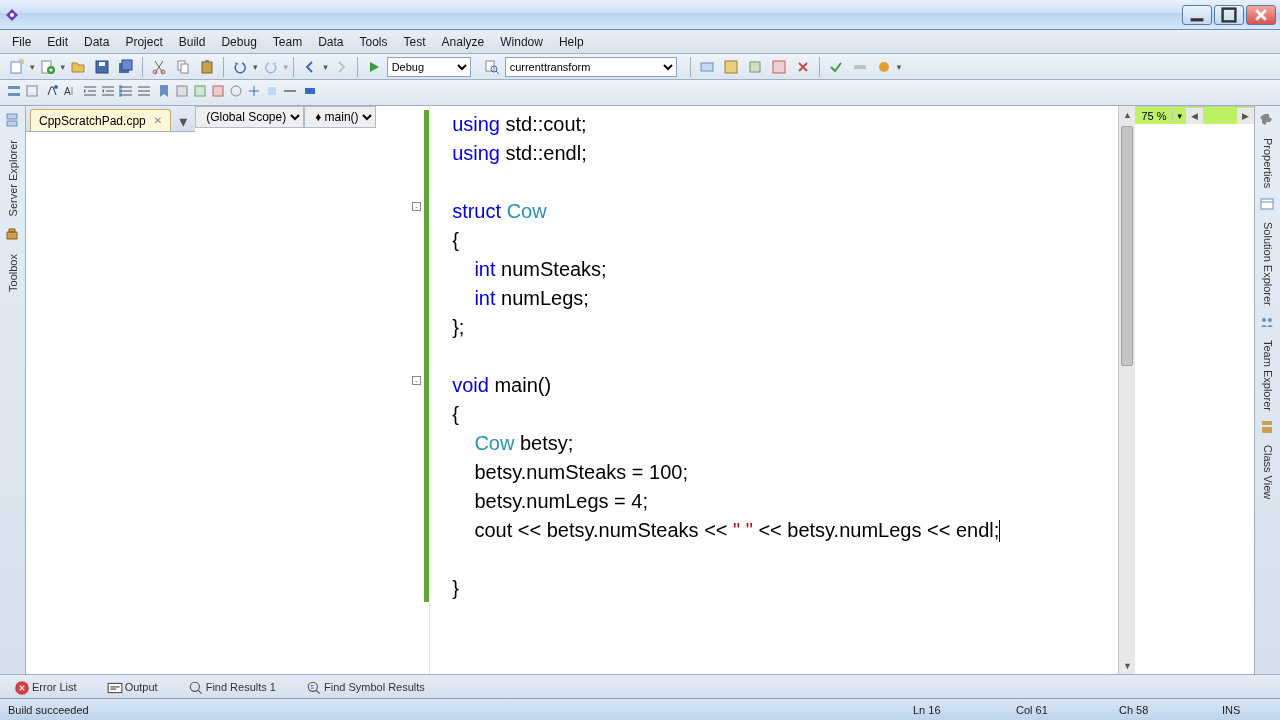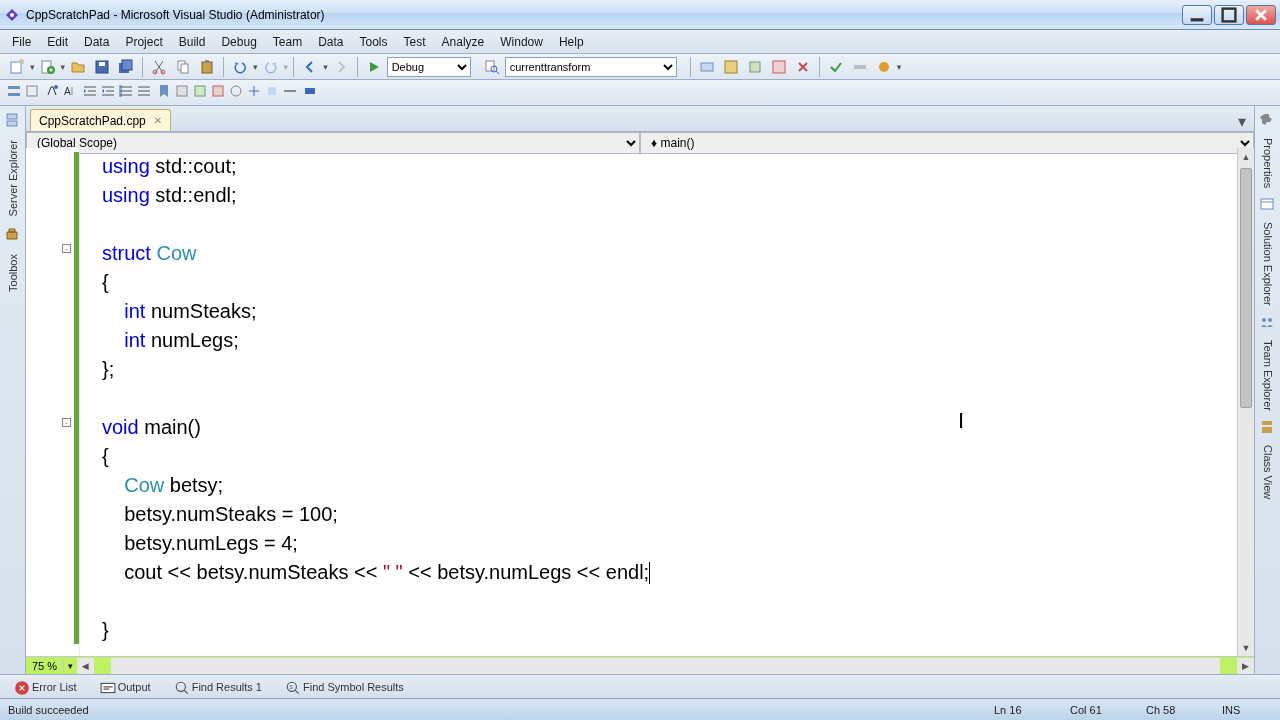--- a/index.html
+++ b/index.html
@@ -28,21 +28,21 @@
 
 .workspace { display:flex; height: calc(720px - 30px - 24px - 26px - 26px - 24px - 22px); }
 .leftrail { width: 26px; background: linear-gradient(to bottom, #e4ecf5, #d6e0ec); border-right:1px solid #a0b0c4; display:flex; flex-direction:column; align-items:center; padding-top:4px; gap:2px; }
 .leftrail .railtab { writing-mode: vertical-rl; transform: rotate(180deg); font-size:11px; padding:6px 2px; color:#333; cursor:pointer; }
 .leftrail .railicon { width:18px; height:18px; margin:2px 0; }
 
 .rightrail { width: 26px; background: linear-gradient(to bottom, #e4ecf5, #d6e0ec); border-left:1px solid #a0b0c4; display:flex; flex-direction:column; align-items:center; padding-top:4px; }
 .rightrail .railtab { writing-mode: vertical-rl; font-size:11px; padding:6px 2px; color:#333; cursor:pointer; }
 .rightrail .railicon { width:18px; height:18px; margin:2px 0; }
 
-.editarea { flex:1; display:flex; flex-direction:column; background:#fff; }
+.editarea { flex:1; display:flex; flex-direction:row; background:#fff; }
 .tabstrip { height: 26px; background: linear-gradient(to bottom, #e4ecf5, #d6e0ec); border-bottom:1px solid #a0b0c4; display:flex; align-items:flex-end; padding-left:4px; }
 .doctab { height:22px; background:#fdf6d8; border:1px solid #c0b070; border-bottom:none; border-radius:3px 3px 0 0; display:flex; align-items:center; padding:0 6px 0 8px; font-size:12px; gap:6px; }
 .doctab .tabclose { font-size:10px; color:#888; cursor:pointer; padding:0 2px; }
 .tabstrip .overflow { margin-left:auto; padding:0 8px; cursor:pointer; color:#555; }
 
 .navcombos { height: 16px; display:flex; border-bottom:1px solid #c0c8d4; }
 .navcombos select { flex:1; font-size:12px; border:1px solid #b0bccb; height:22px; }
 
 .codewrap { flex:1; position:relative; display:flex; }
 .codemargin { width:54px; background:#fff; border-right:1px solid #e8e8e8; position:relative; }
@@ -59,41 +59,40 @@
 
 .vscroll { width:17px; background:#e8e8e8; border-left:1px solid #c8c8c8; position:relative; }
 .vscroll .thumb { position:absolute; left:2px; right:2px; background:#c4c4c4; border:1px solid #a0a0a0; border-radius:2px; }
 .vscroll .arrow { height:17px; display:flex; align-items:center; justify-content:center; font-size:9px; color:#555; cursor:pointer; }
 
 .zoomrow { height:18px; border-top:1px solid #c0c8d4; display:flex; align-items:center; font-size:11px; background:#bef264; }
 .zoomrow .zoom { padding:0 6px; border-right:1px solid #c0c8d4; }
 .zoomrow .hscroll { flex:1; height:16px; background:#e8e8e8; position:relative; margin: 0 17px; }
 .zoomrow .harrow { width:17px; height:16px; background:#e8e8e8; display:flex; align-items:center; justify-content:center; font-size:9px; color:#555; cursor:pointer; }
 
-.bottomtabs { height:24px; background: linear-gradient(to bottom, #e4ecf5, #d6e0ec); border-top:1px solid #a0b0c4; display:flex; align-items:center; padding-left:6px; gap:7px; }
+.bottomtabs { height:24px; background: linear-gradient(to bottom, #e4ecf5, #d6e0ec); border-top:1px solid #a0b0c4; display:flex; align-items:center; padding-left:6px; gap:14px; }
 .bottomtabs .btab { display:flex; align-items:center; gap:4px; padding:2px 8px; font-size:11px; color:#333; cursor:pointer; border-radius:2px; }
 .bottomtabs .bicon { width:14px; height:14px; }
 
 .statusbar { height:22px; background: linear-gradient(to bottom, #d8e6f5, #bed4ea); border-top:1px solid #8ca3bd; display:flex; align-items:center; font-size:11px; color:#222; padding:0 8px; }
 .statusbar .stat { margin-left: auto; display:flex; gap:26px; }
-.statusbar .statitem { min-width:50px; }
+.statusbar .statitem { min-width:50px;margin-left:27px; }
 
 svg { width:16px; height:16px; }
 </style>
 </head>
 <body>
 
 <div class="titlebar">
   <span class="icon-app">
     <svg viewBox="0 0 16 16">
         <path d="M2 8 L8 2 L14 8 L8 14 Z" fill="#6a3fb5"></path>
         <circle cx="8" cy="8" r="2" fill="#fff"></circle>
       </svg>
   </span>
-  <span class="title">CppScratchPad - Microsoft Visual Studio (Administrator)</span>
   <div class="winbtns">
     <div class="winbtn">
         <svg viewBox="0 0 10 10">
           <rect x="1" y="7" width="8" height="2" fill="#333"></rect>
         </svg>
       </div>
     <div class="winbtn">
         <svg viewBox="0 0 10 10">
           <rect x="1" y="1" width="8" height="8" fill="none" stroke="#333" stroke-width="1.5"></rect>
         </svg>

